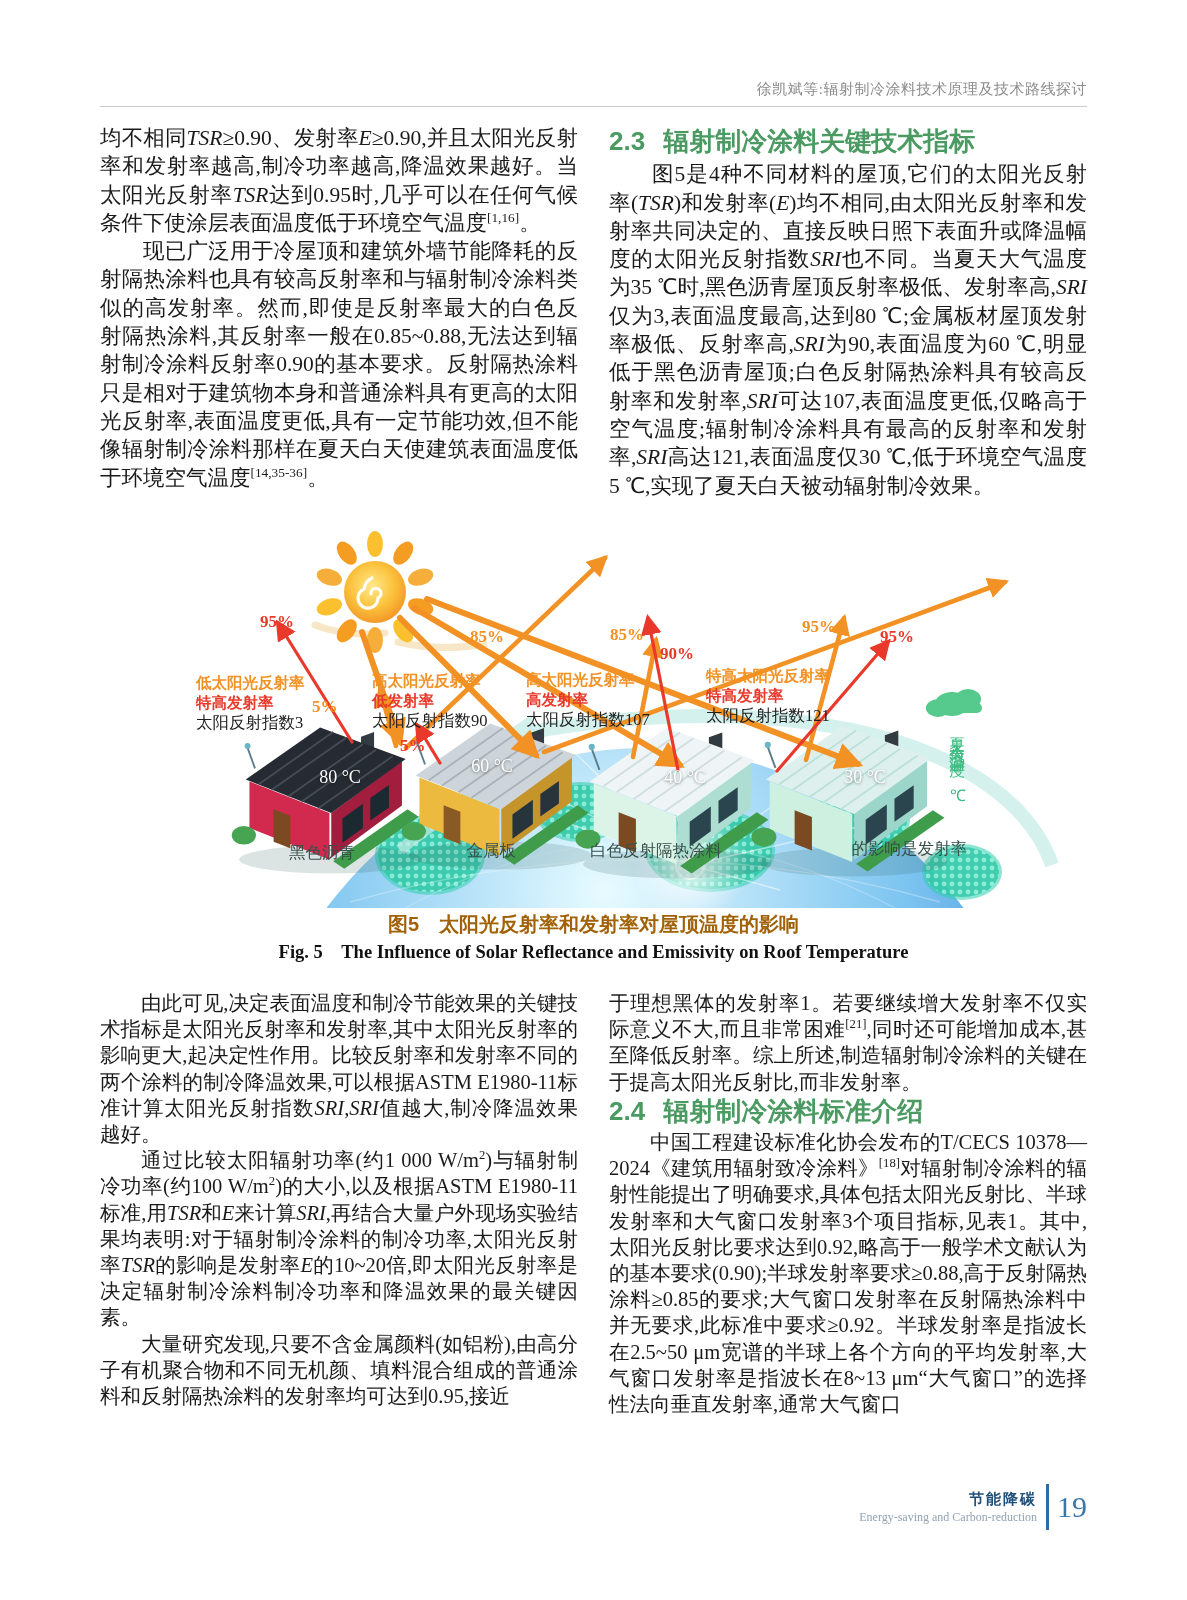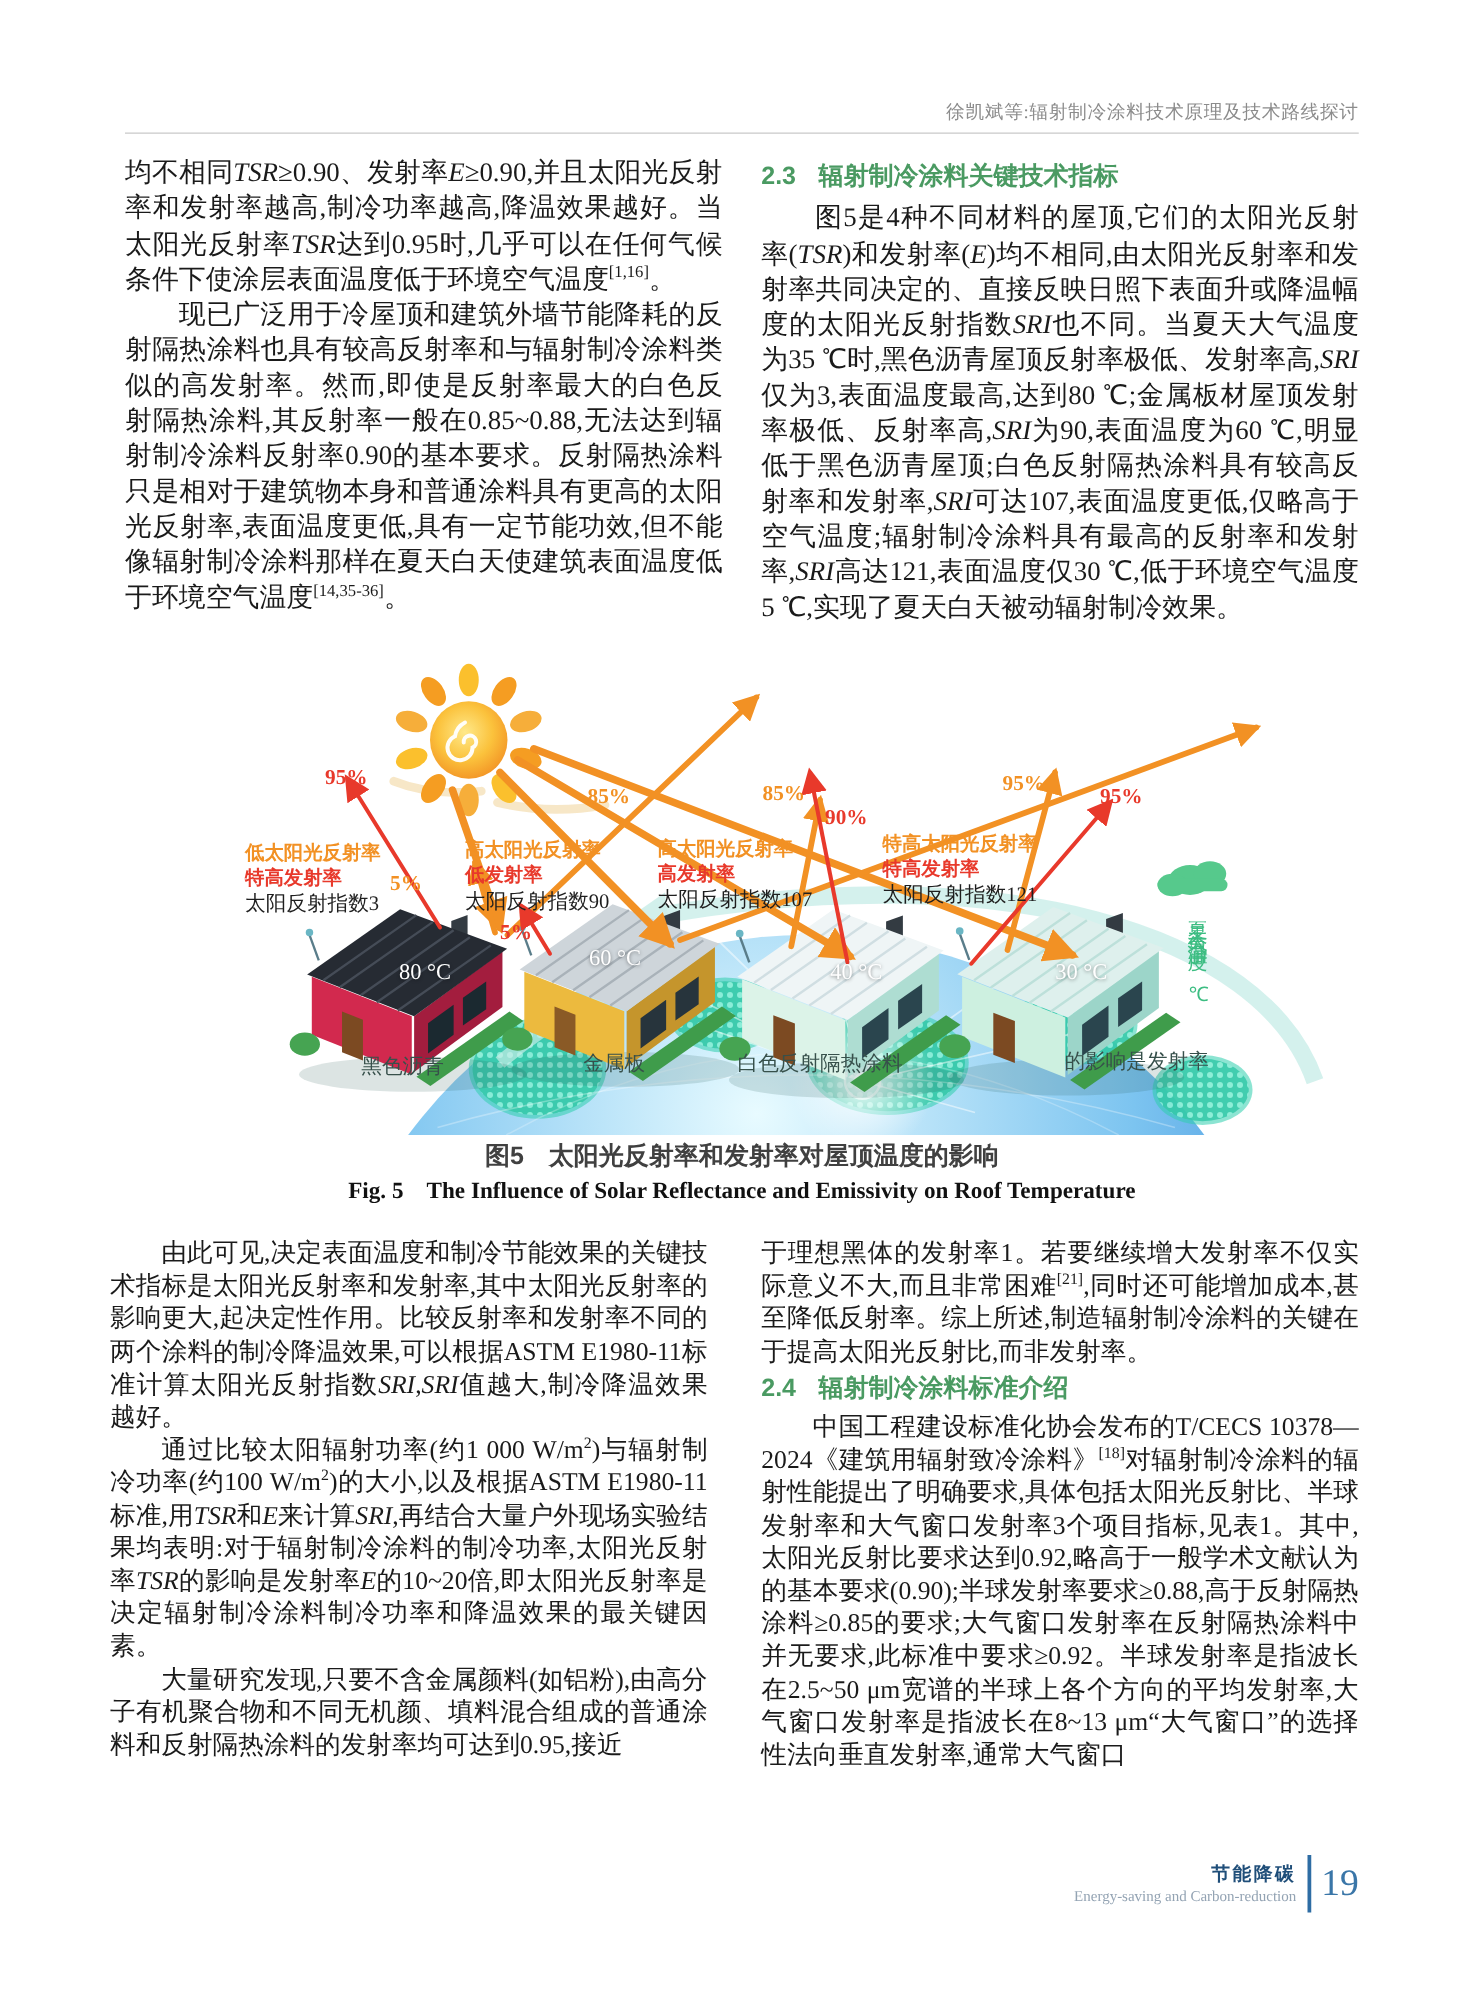--- a/index.html
+++ b/index.html
@@ -8,48 +8,48 @@
   
   .runhead{position:absolute;top:80px;left:100px;width:987px;text-align:right;
            font-size:15px;color:#8c8c8c;letter-spacing:.5px;}
   .rule{position:absolute;top:106px;left:100px;width:987px;height:1px;background:#c9c9c9;}
   
   .col{position:absolute;width:478px;text-align:justify;}
   .col-top{font-size:21.5px;line-height:28.3px;}
   .col-bot{font-size:20.5px;line-height:26.2px;}
   #col-lt{left:100px;top:124px;}
   #col-rt{left:609px;top:124px;}
-  #col-lb{left:88px;top:990px;}
+  #col-lb{left:100px;top:990px;}
   #col-rb{left:609px;top:990px;}
   .col p{margin:0;text-indent:2em;}
   .col p.noindent{text-indent:0;}
   .col sup{font-size:62%;vertical-align:super;line-height:0;}
   .col i{font-style:italic;}
-  h3.sec{font-family:"Liberation Sans",sans-serif;color:#4a9a62;font-size:20px;
+  h3.sec{font-family:"Liberation Sans",sans-serif;color:#4a9a62;font-size:26px;
          font-weight:bold;margin:3px 0 5px 0;text-indent:0;text-align:left;}
   h3.sec .num{margin-right:18px;}
   
   .figure{position:absolute;left:100px;top:520px;width:987px;height:388px;}
   .figure svg{position:absolute;left:0;top:0;}
   .pct{position:absolute;font-weight:bold;font-size:17px;z-index:3;}
   .pct.orange{color:#f29124;}
   .pct.red{color:#e8392b;}
   .ib{position:absolute;font-size:15.5px;line-height:20px;z-index:3;
       font-family:"Liberation Sans",sans-serif;font-weight:bold;white-space:nowrap;}
   .ib .l1{display:block;color:#f29124;}
   .ib .l2{display:block;color:#e8392b;}
   .ib .l3{display:block;color:#1e1e1e;font-weight:normal;font-family:"Liberation Serif",serif;font-size:16.5px;}
   .hname{position:absolute;width:180px;text-align:right;font-size:16.5px;color:#37504b;z-index:3;}
   .temp{position:absolute;width:90px;text-align:center;color:#ffffff;font-size:18px;z-index:3;
         text-shadow:0 1px 3px rgba(0,0,0,.45);}
   .amb{position:absolute;left:846px;top:204px;height:175px;writing-mode:vertical-rl;
        letter-spacing:4px;color:#3cbd82;font-size:16px;z-index:3;}
   
   .cap-cn{position:absolute;top:911px;left:100px;width:987px;text-align:center;
-          font-family:"Liberation Sans",sans-serif;font-weight:bold;font-size:20px;color:#404040;}
+          font-family:"Liberation Sans",sans-serif;font-weight:bold;font-size:20px;color:#a16207;}
   .cap-en{position:absolute;top:939px;left:100px;width:987px;text-align:center;
           font-weight:bold;font-size:18.5px;color:#111;}
   
   .footer{position:absolute;top:1484px;left:100px;width:987px;display:flex;
           justify-content:flex-end;align-items:center;}
   .f-text{text-align:right;margin-right:9px;}
   .f-cn{font-family:"Liberation Sans",sans-serif;font-weight:bold;font-size:15px;
         color:#1f4e79;letter-spacing:2px;}
   .f-en{font-size:12px;color:#93a3b3;margin-top:1px;}
   .f-bar{width:3px;height:46px;background:#2e6da4;margin-right:8px;}

